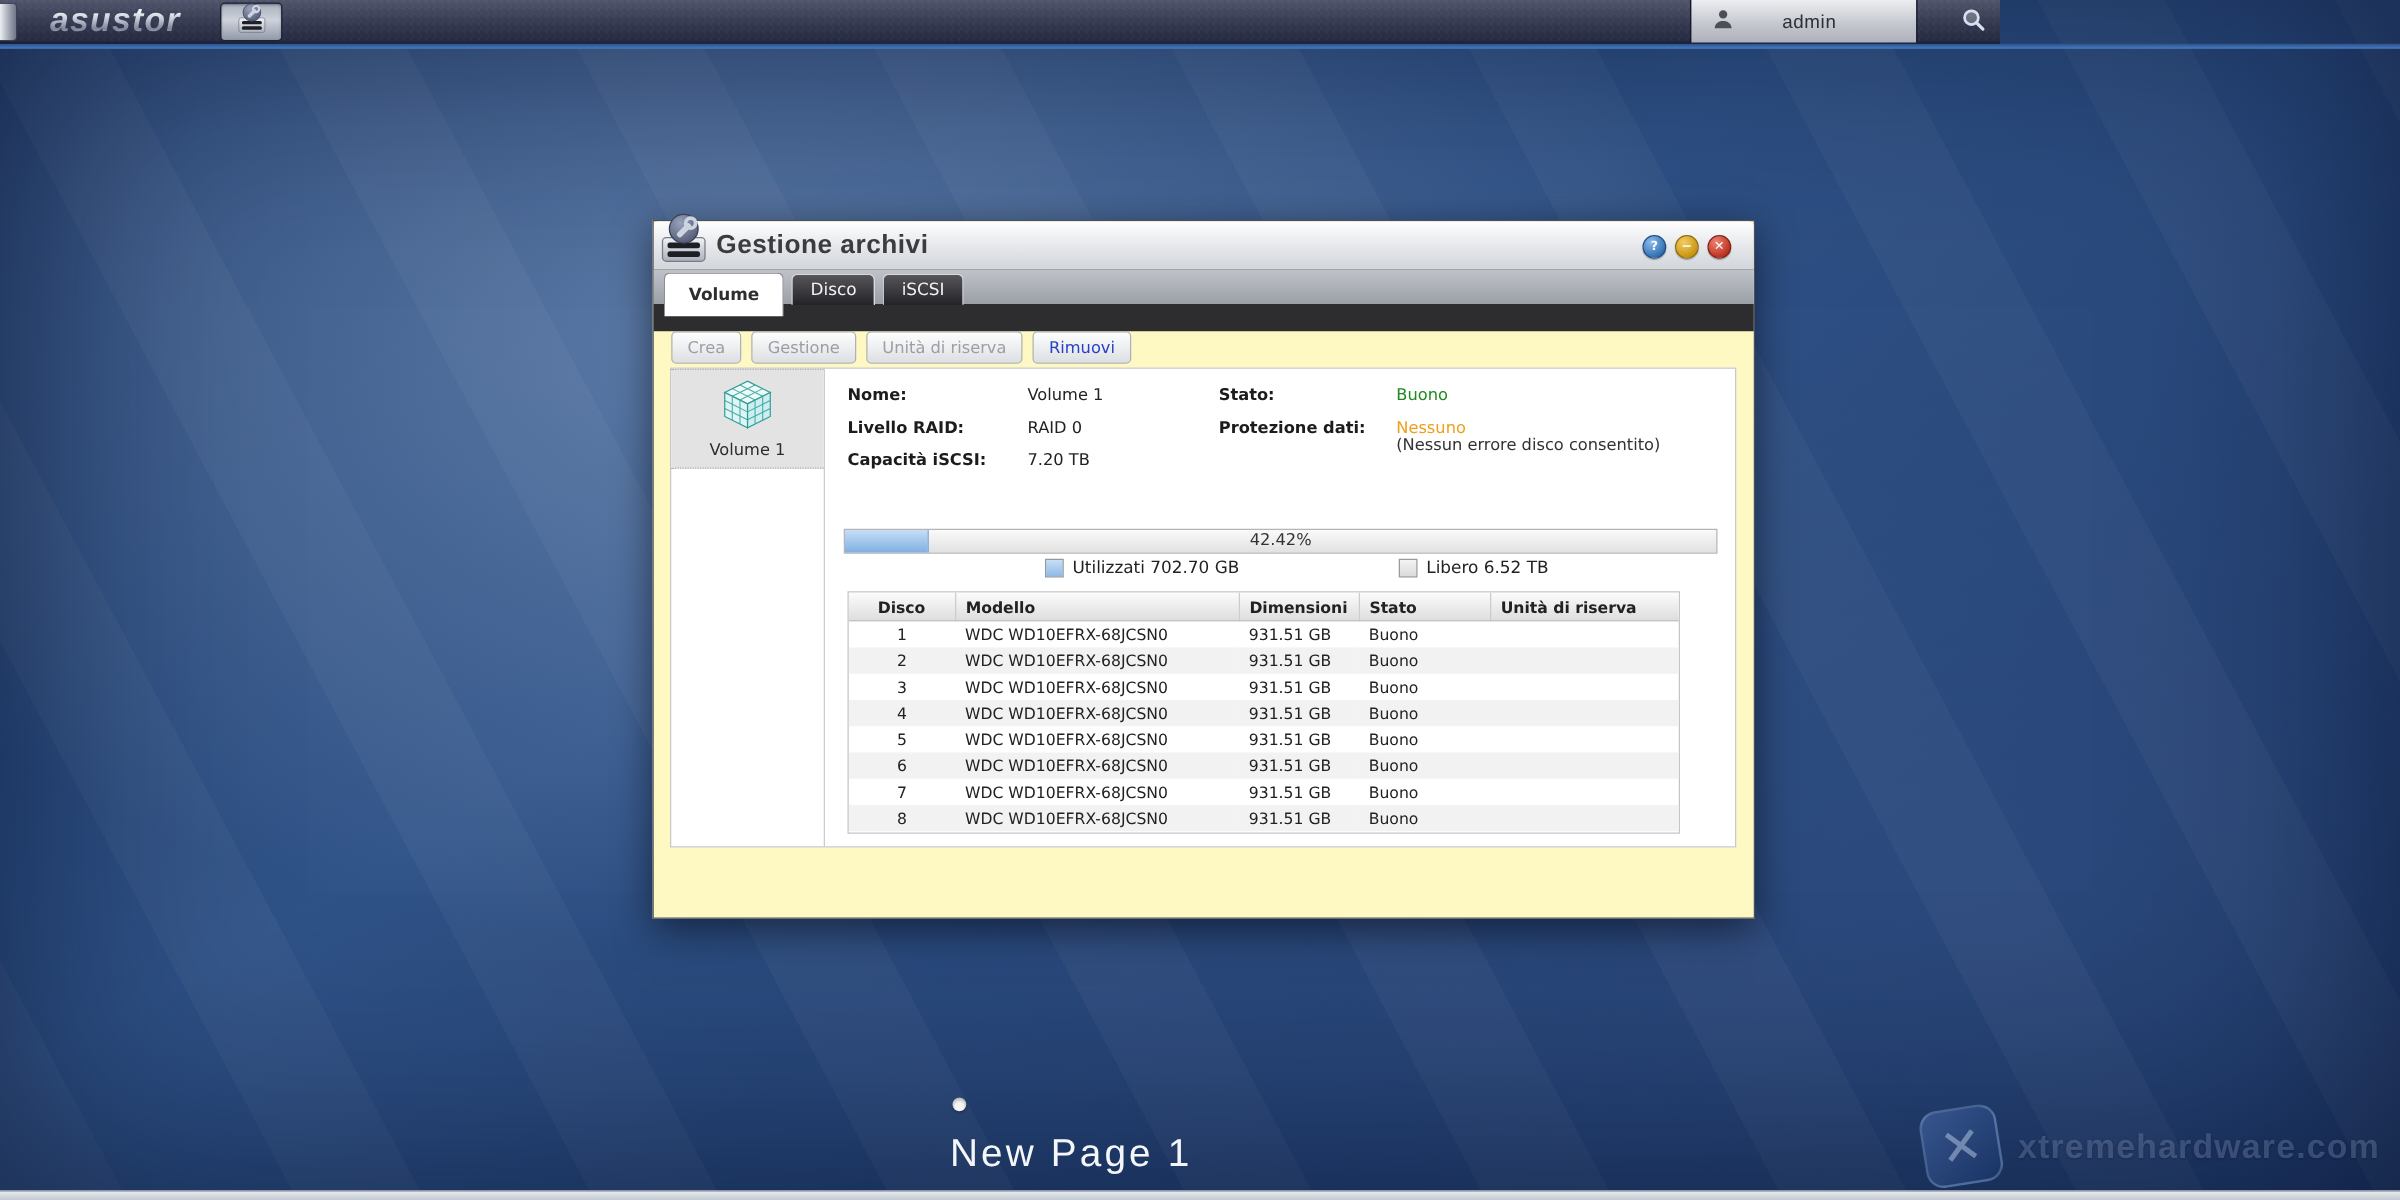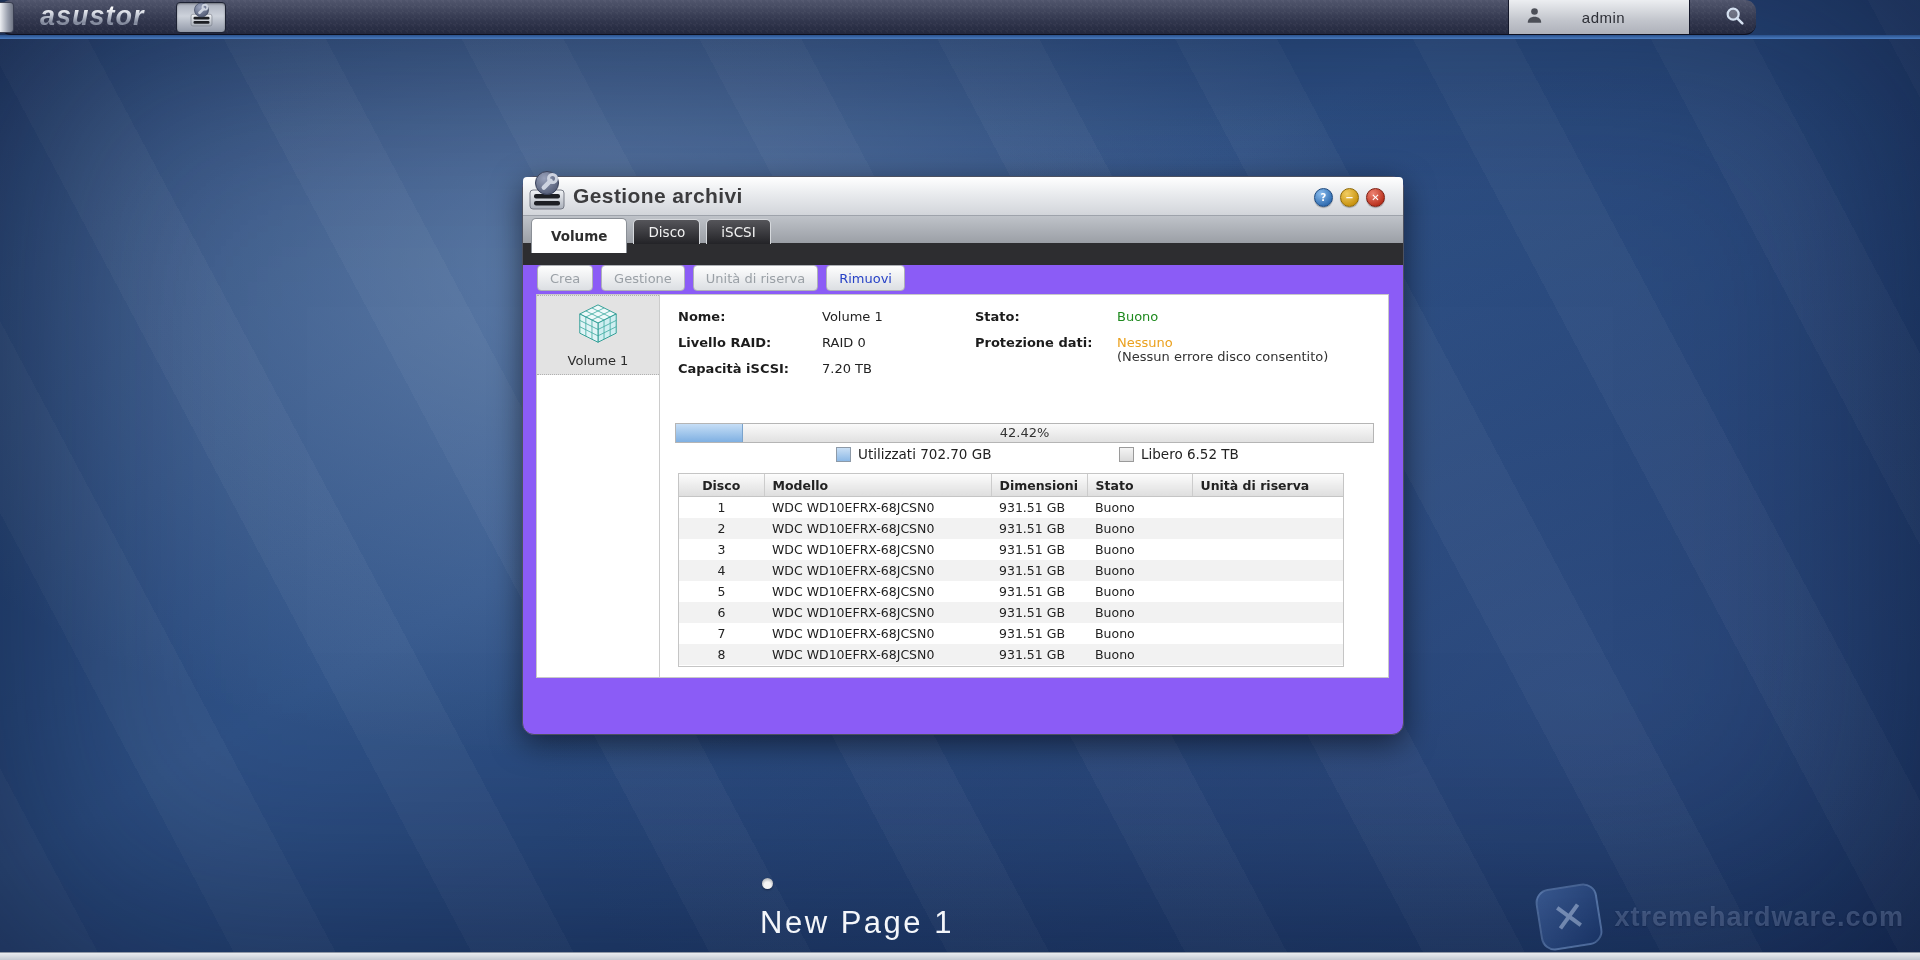--- a/index.html
+++ b/index.html
@@ -9,26 +9,26 @@
   
   #wallpaper{position:absolute;inset:0;
     background:
       repeating-linear-gradient(62deg, rgba(255,255,255,0.035) 0 90px, rgba(255,255,255,0) 90px 210px),
       radial-gradient(ellipse 1150px 720px at 30% 28%, rgba(140,168,205,0.50), rgba(140,168,205,0) 68%),
       radial-gradient(ellipse 1500px 900px at 82% 72%, rgba(70,105,165,0.32), rgba(70,105,165,0) 70%),
       linear-gradient(150deg,#23406f 0%,#2f5287 42%,#203c6c 75%,#17305c 100%);
     box-shadow: inset 0 0 260px rgba(4,12,38,0.6);}
 
   
-  #taskbar{position:absolute;left:0;top:0;width:1756px;height:34px;
+  #taskbar{position:absolute;left:0;top:0;width:1600px;height:34px;
     background:
       linear-gradient(45deg, rgba(255,255,255,0.03) 25%, transparent 25%, transparent 75%, rgba(255,255,255,0.03) 75%),
       linear-gradient(#50556c 0%,#343950 55%,#23283e 100%);
     background-size:6px 6px,100% 100%;
-    border-bottom:1px solid #0d1020;border-radius:11px;}
+    border-bottom:1px solid #0d1020;}
   .tb-sliver{position:absolute;left:0;top:2px;width:13px;height:29px;border-radius:0 4px 4px 0;
     background:linear-gradient(90deg,#eceef2,#9aa0ae 60%,#6f7584);border:1px solid #3a3f52;border-left:none;}
   .brand{position:absolute;left:40px;top:1px;font-family:"Liberation Sans",sans-serif;
     font-size:27px;font-weight:bold;font-style:italic;letter-spacing:1px;
     background:linear-gradient(#ffffff 20%,#c7ccd8 45%,#80879a 70%,#b9bfcc);
     -webkit-background-clip:text;background-clip:text;color:transparent;
     text-shadow:0 1px 1px rgba(0,0,0,0.0);}
   .tb-app-btn{position:absolute;left:176px;top:2px;width:48px;height:29px;border-radius:4px;
     border:1px solid #1d2233;background:linear-gradient(#aab0bd,#cdd2db 45%,#9299a8);
     box-shadow:inset 0 1px 2px rgba(0,0,0,0.35);display:flex;align-items:center;justify-content:center;}
@@ -39,21 +39,21 @@
   .tb-user .uicon{margin-left:16px;}
   .tb-user .uname{flex:1;text-align:center;font-size:15px;color:#2d2f36;
     font-family:"Liberation Sans",sans-serif;letter-spacing:0.5px;padding-right:26px;}
   .tb-search{position:absolute;right:8px;top:5px;width:26px;height:26px;
     display:flex;align-items:center;justify-content:center;cursor:pointer;}
   #taskbar-accent{position:absolute;left:0;top:35px;width:1920px;height:4px;
     background:linear-gradient(#2a518c,#4a7cc0);}
 
   
   #win{position:absolute;left:522px;top:176px;width:880px;height:557px;
-    background:#8b5cf6;border:1px solid #4c5160;border-radius:12px;
+    background:#fef9c3;border:1px solid #4c5160;border-radius:0;
     box-shadow:0 8px 30px rgba(0,0,10,0.55);}
   .titlebar{position:relative;height:38px;border-radius:4px 4px 0 0;
     background:linear-gradient(#ffffff,#e9ebee 45%,#d2d5da);
     border-bottom:1px solid #9ea3ab;}
   .win-badge{position:absolute;left:2px;top:-8px;width:44px;height:46px;z-index:5;}
   .title{position:absolute;left:50px;top:0;line-height:38px;font-size:21px;font-weight:600;
     color:#3c3c3e;letter-spacing:0.4px;font-family:"Liberation Sans",sans-serif;}
   .controls{position:absolute;right:18px;top:11px;display:flex;gap:7px;}
   .cbtn{width:17px;height:17px;border-radius:50%;display:flex;align-items:center;justify-content:center;
     font-size:10px;font-weight:bold;color:#fff;cursor:pointer;

